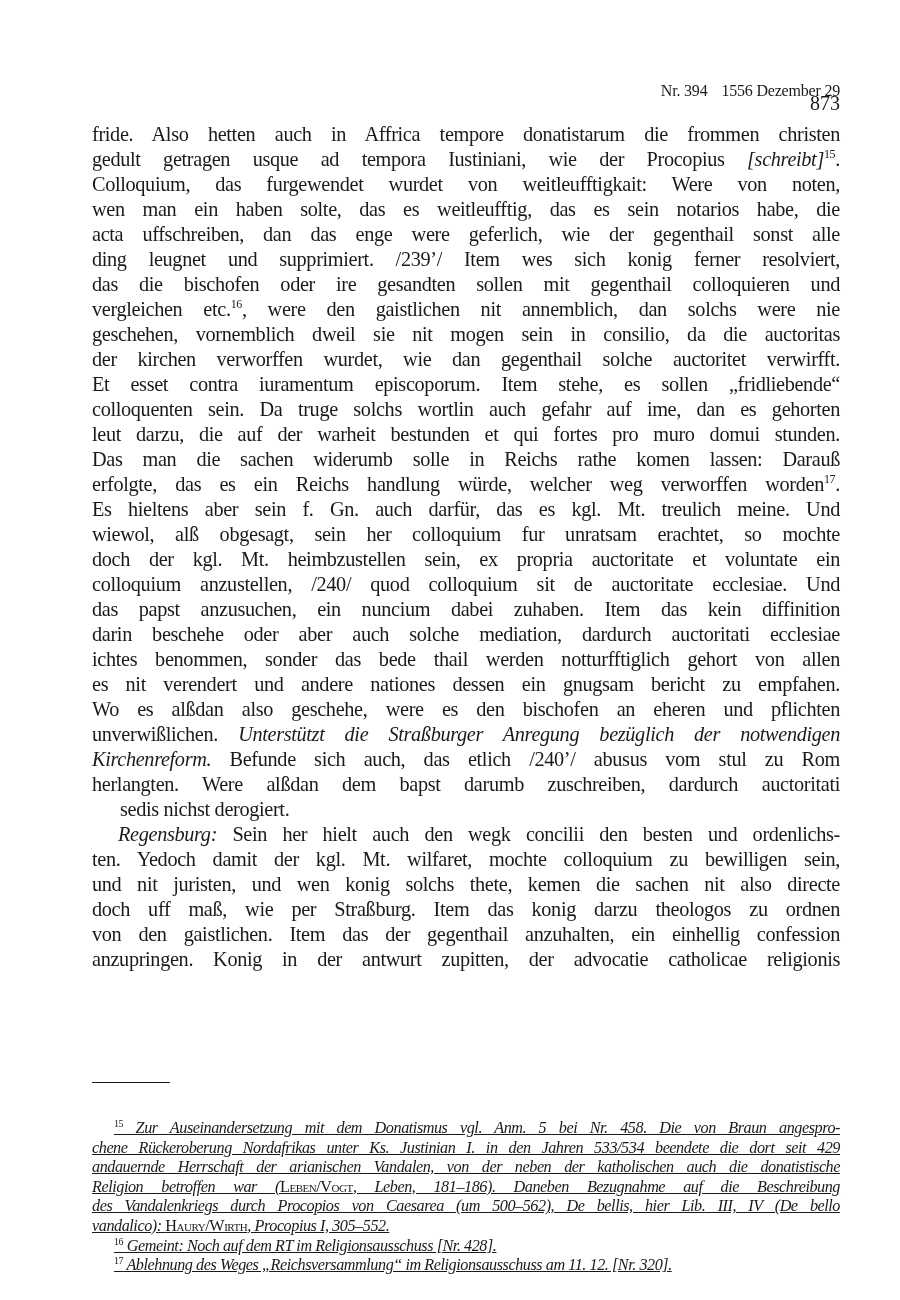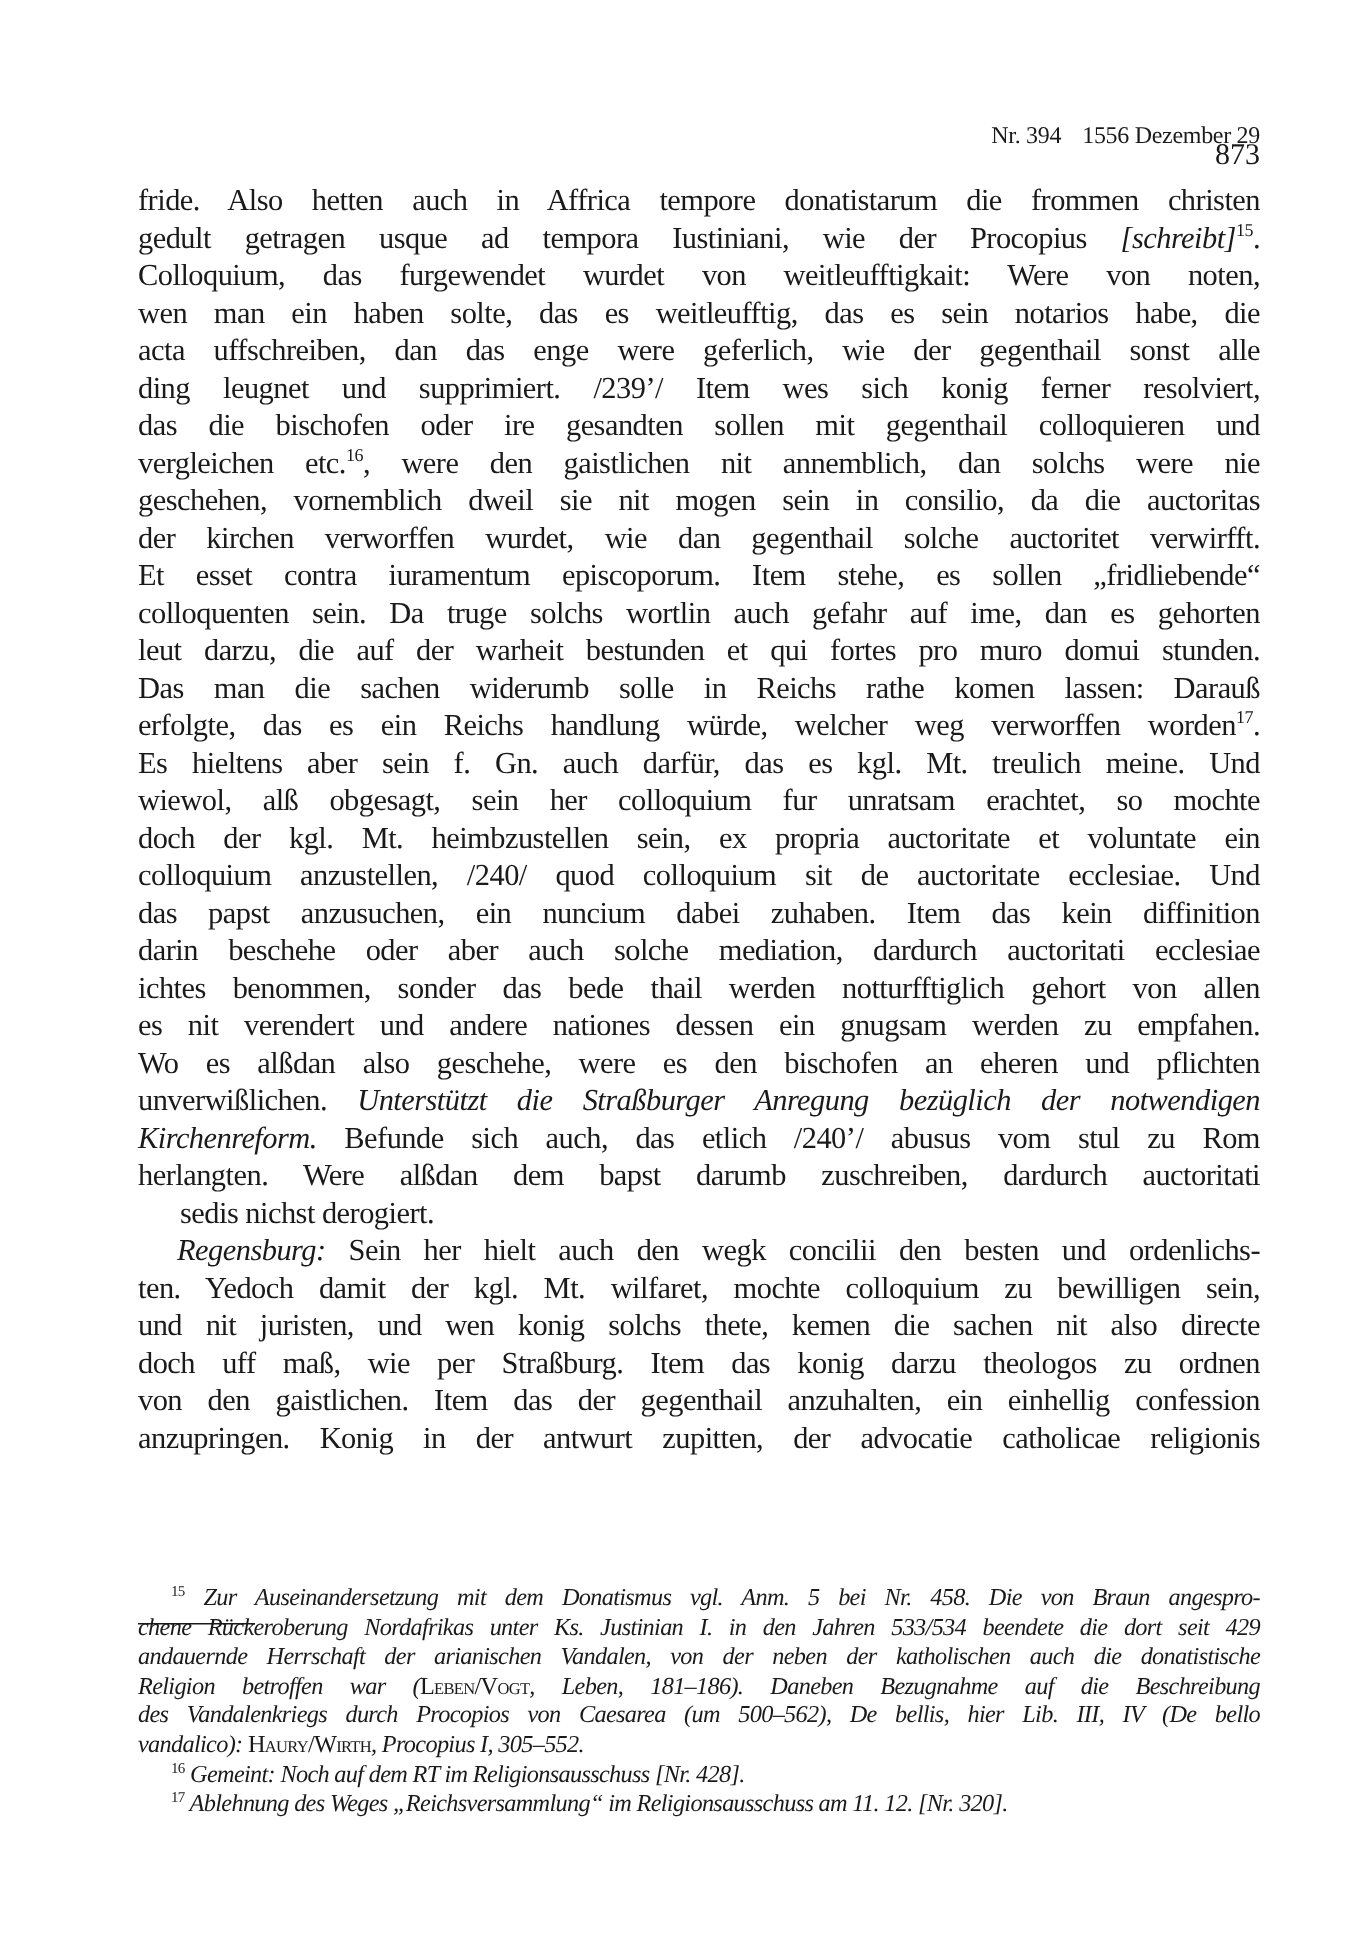--- a/index.html
+++ b/index.html
@@ -27,22 +27,22 @@
   .body-text .line { display: block; text-align: justify; text-align-last: justify; white-space: nowrap; }
   .body-text .line.last { text-align-last: left; margin-left: 28px; }
   sup { font-size: 12px; line-height: 0; vertical-align: 8px; }
   i, .it { font-style: italic; }
   .sc { font-variant: small-caps; font-style: normal; }
   .fn-rule {
     position: absolute; top: 1082px; left: 92px; width: 78px; height: 0;
     border-top: 1px solid #1a1a1a;
   }
   .footnotes {
-    position: absolute; top: 1056px; left: 92px; width: 748px;
-    font-size: 16.2px; line-height: 19.6px; font-style: italic; letter-spacing: -0.45px;
+    position: absolute; top: 1119px; left: 92px; width: 748px;
+    font-size: 16.2px; line-height: 19.6px; font-style: italic; letter-spacing: -0.45px; text-decoration: underline;
   }
   .footnotes .fn { margin: 0; }
   .footnotes .fn .line { display: block; white-space: nowrap; text-align: justify; text-align-last: justify; }
   .footnotes .fn .line.last { text-align-last: left; }
   .footnotes .fn .first { padding-left: 22px; }
   .footnotes sup { font-size: 10px; vertical-align: 6px; font-style: normal; }
 </style>
 </head>
 <body>
 
@@ -70,21 +70,21 @@
     <span class="line">leut darzu, die auf der warheit bestunden et qui fortes pro muro domui stunden.</span>
     <span class="line">Das man die sachen widerumb solle in Reichs rathe komen lassen: Darauß</span>
     <span class="line"><span>erfolgte, das es ein Reichs handlung würde, welcher weg verworffen worden</span><sup>17</sup><span>.</span></span>
     <span class="line">Es hieltens aber sein f. Gn. auch darfür, das es kgl. Mt. treulich meine. Und</span>
     <span class="line">wiewol, alß obgesagt, sein her colloquium fur unratsam erachtet, so mochte</span>
     <span class="line">doch der kgl. Mt. heimbzustellen sein, ex propria auctoritate et voluntate ein</span>
     <span class="line">colloquium anzustellen, /240/ quod colloquium sit de auctoritate ecclesiae. Und</span>
     <span class="line">das papst anzusuchen, ein nuncium dabei zuhaben. Item das kein diffinition</span>
     <span class="line">darin beschehe oder aber auch solche mediation, dardurch auctoritati ecclesiae</span>
     <span class="line">ichtes benommen, sonder das bede thail werden notturfftiglich gehort von allen</span>
-    <span class="line">es nit verendert und andere nationes dessen ein gnugsam werden zu empfahen.</span>
+    <span class="line">es nit verendert und andere nationes dessen ein gnugsam bericht zu empfahen.</span>
     <span class="line">Wo es alßdan also geschehe, were es den bischofen an eheren und pflichten</span>
     <span class="line"><span>unverwißlichen. </span><i>Unterstützt die Straßburger Anregung bezüglich der notwendigen</i></span>
     <span class="line"><i>Kirchenreform.</i><span> Befunde sich auch, das etlich /240’/ abusus vom stul zu Rom</span></span>
     <span class="line">herlangten. Were alßdan dem bapst darumb zuschreiben, dardurch auctoritati</span>
     <span class="line last">sedis nichst derogiert.</span>
   </p>
   <p>
     <span class="line" style="padding-left:26px"><i>Regensburg:</i><span> Sein her hielt auch den wegk concilii den besten und ordenlichs-</span></span>
     <span class="line">ten. Yedoch damit der kgl. Mt. wilfaret, mochte colloquium zu bewilligen sein,</span>
     <span class="line">und nit juristen, und wen konig solchs thete, kemen die sachen nit also directe</span>

